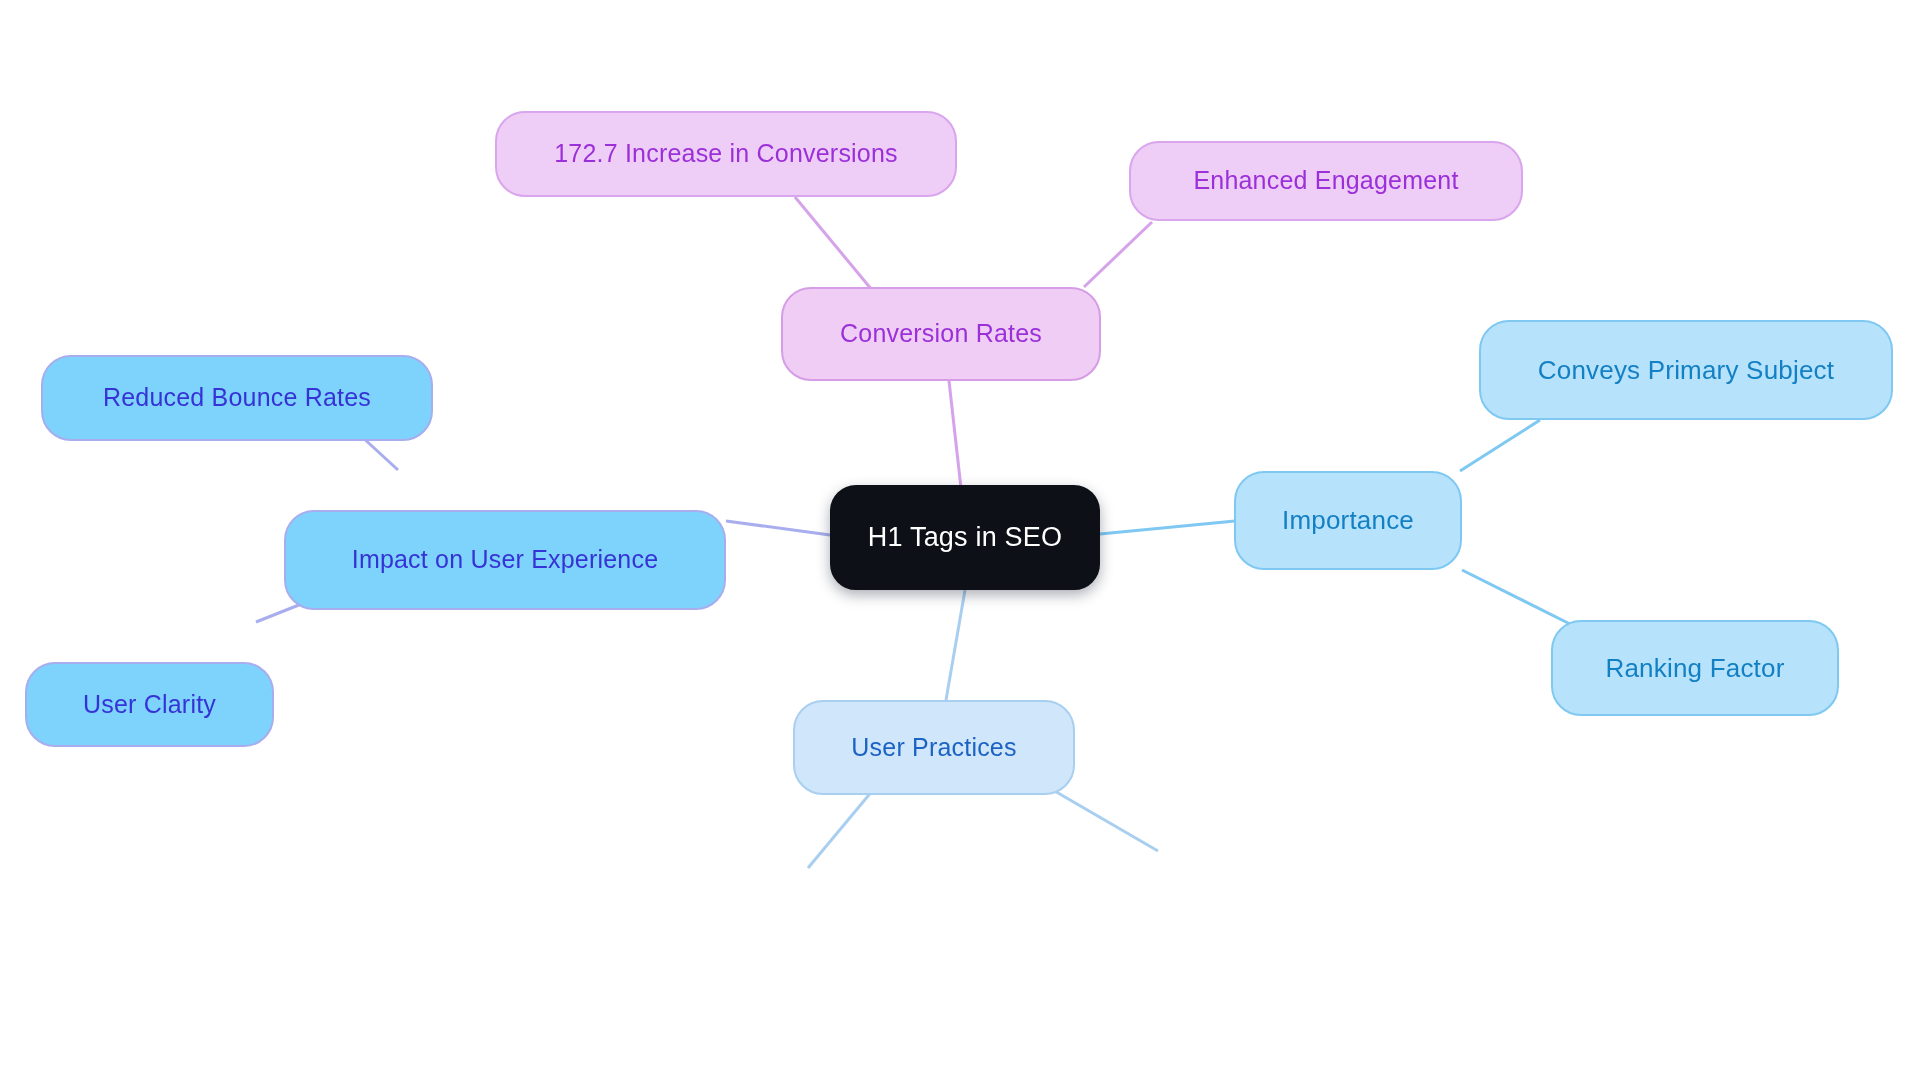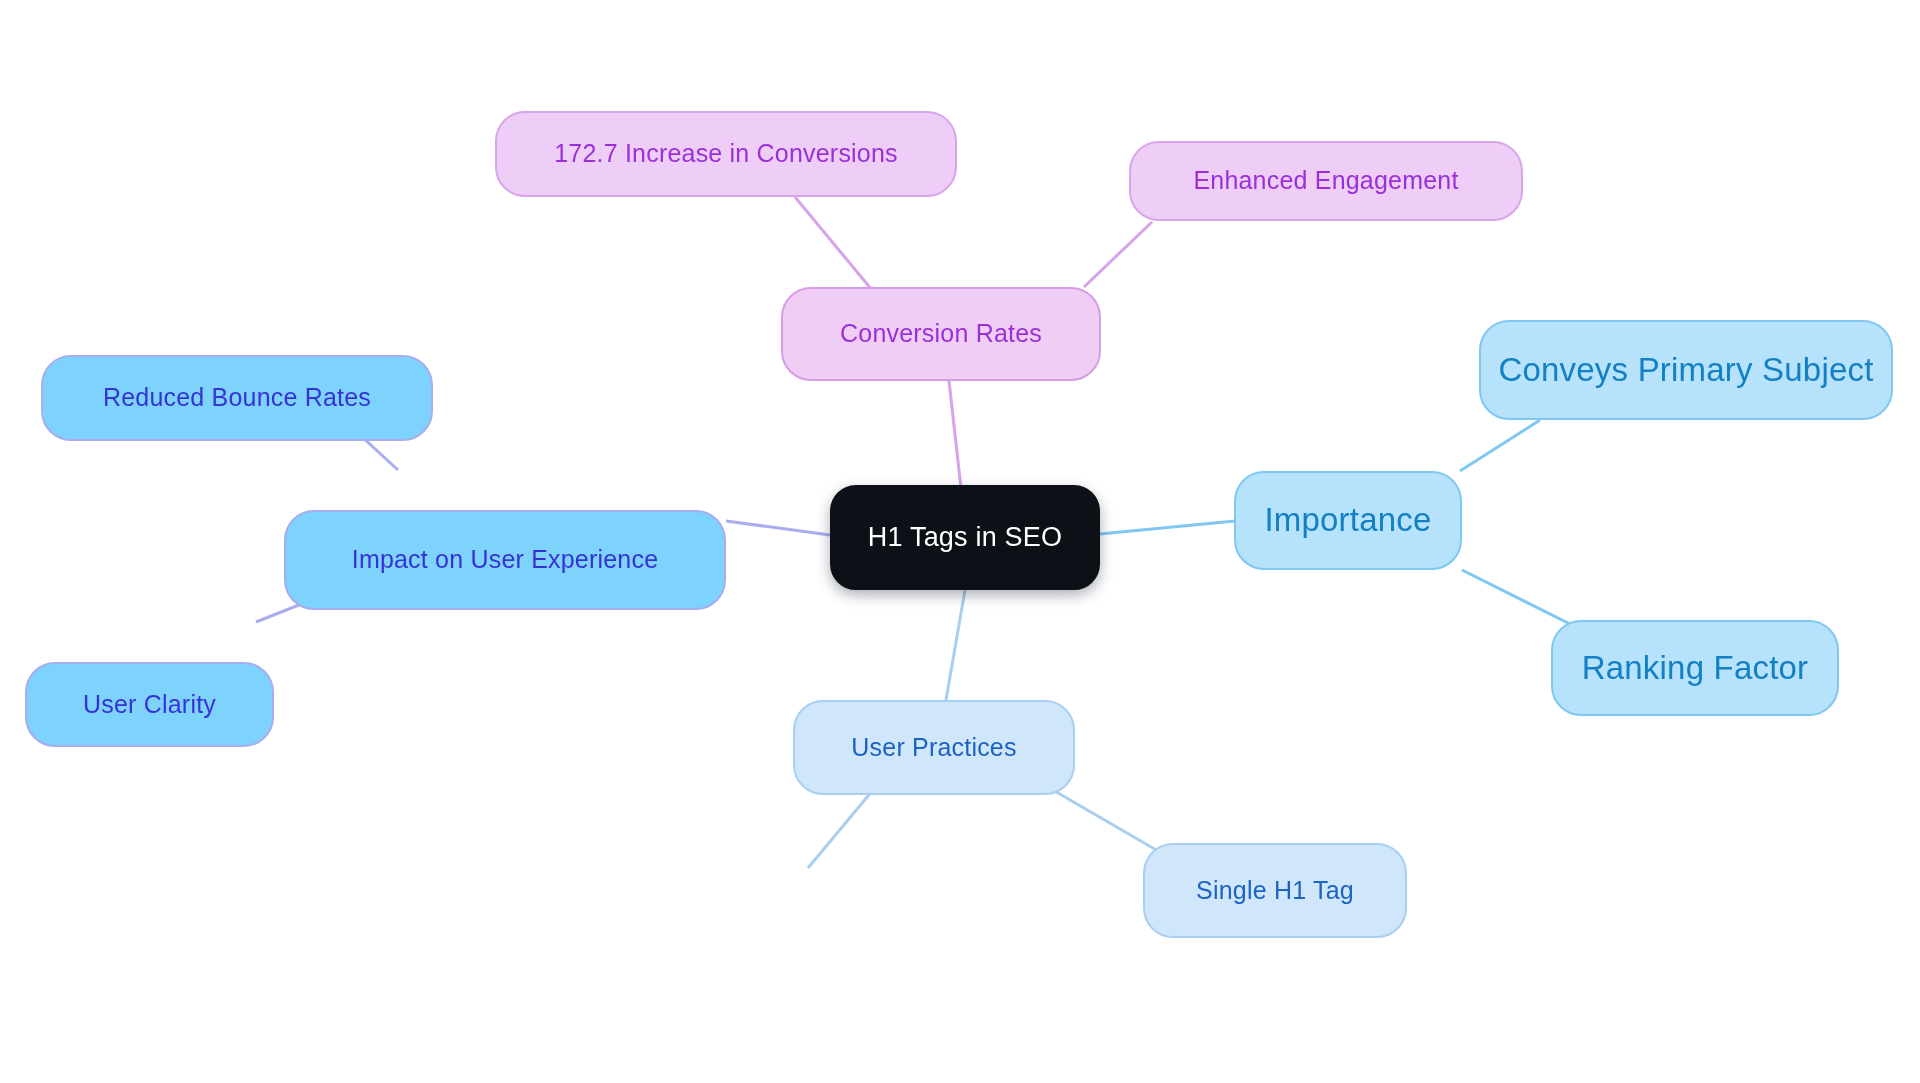--- a/index.html
+++ b/index.html
@@ -79,21 +79,21 @@
     font-size: 25px;
     margin-top: 40px;
   }
 
   
   .node--sky {
     background: #b6e2fb;
     border-color: #7ec8f2;
     color: #1480c4;
     border-radius: 30px;
-    font-size: 33px;
+    font-size: 26px;
   }
 
   
   .node--paleblue {
     background: #cfe6fb;
     border-color: #a9cff0;
     color: #1c63c4;
     border-radius: 30px;
     font-size: 25px;
   }
@@ -168,17 +168,14 @@
 
   <div class="node node--sky" style="left:1551px; top:620px; width:288px; height:96px;">
     <span class="node-label">Ranking Factor</span>
   </div>
 
   <div class="node node--paleblue" style="left:793px; top:700px; width:282px; height:95px;">
     <span class="node-label">User Practices</span>
   </div>
 
 
-  <div class="node node--paleblue" style="left:1143px; top:843px; width:264px; height:95px;">
-    <span class="node-label">Single H1 Tag</span>
-  </div>
 
 </div>
 
 </body></html>

